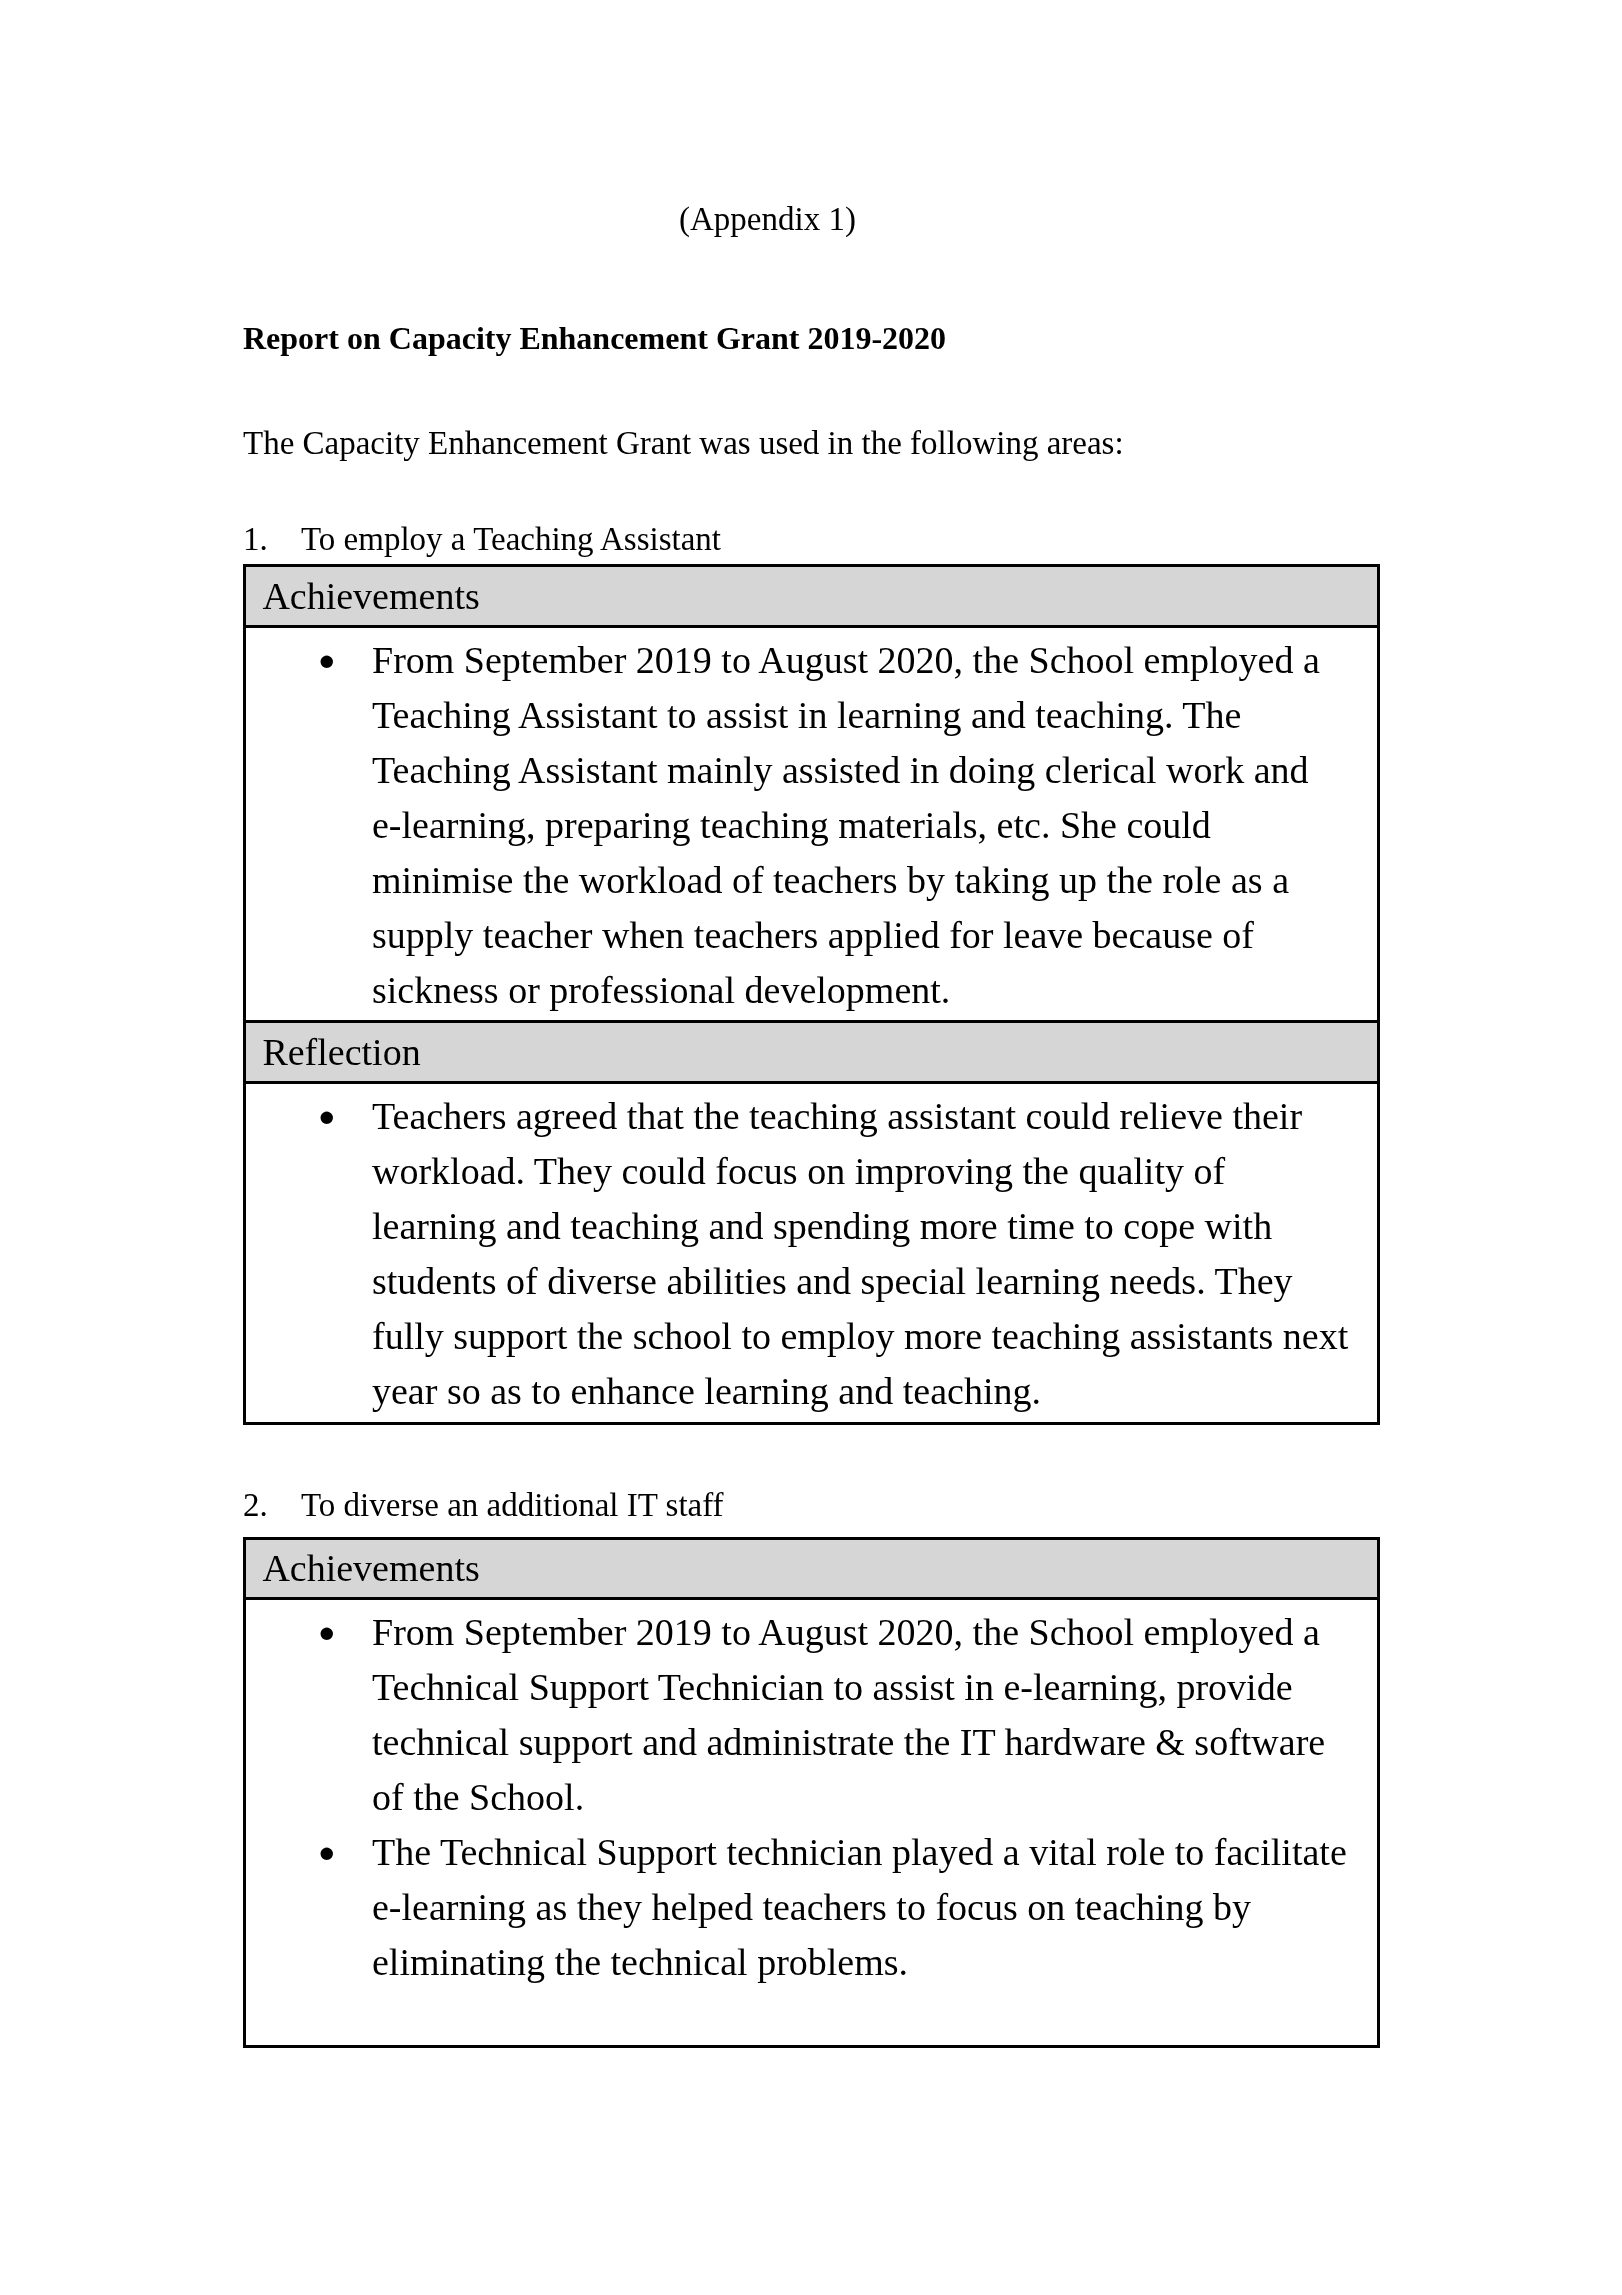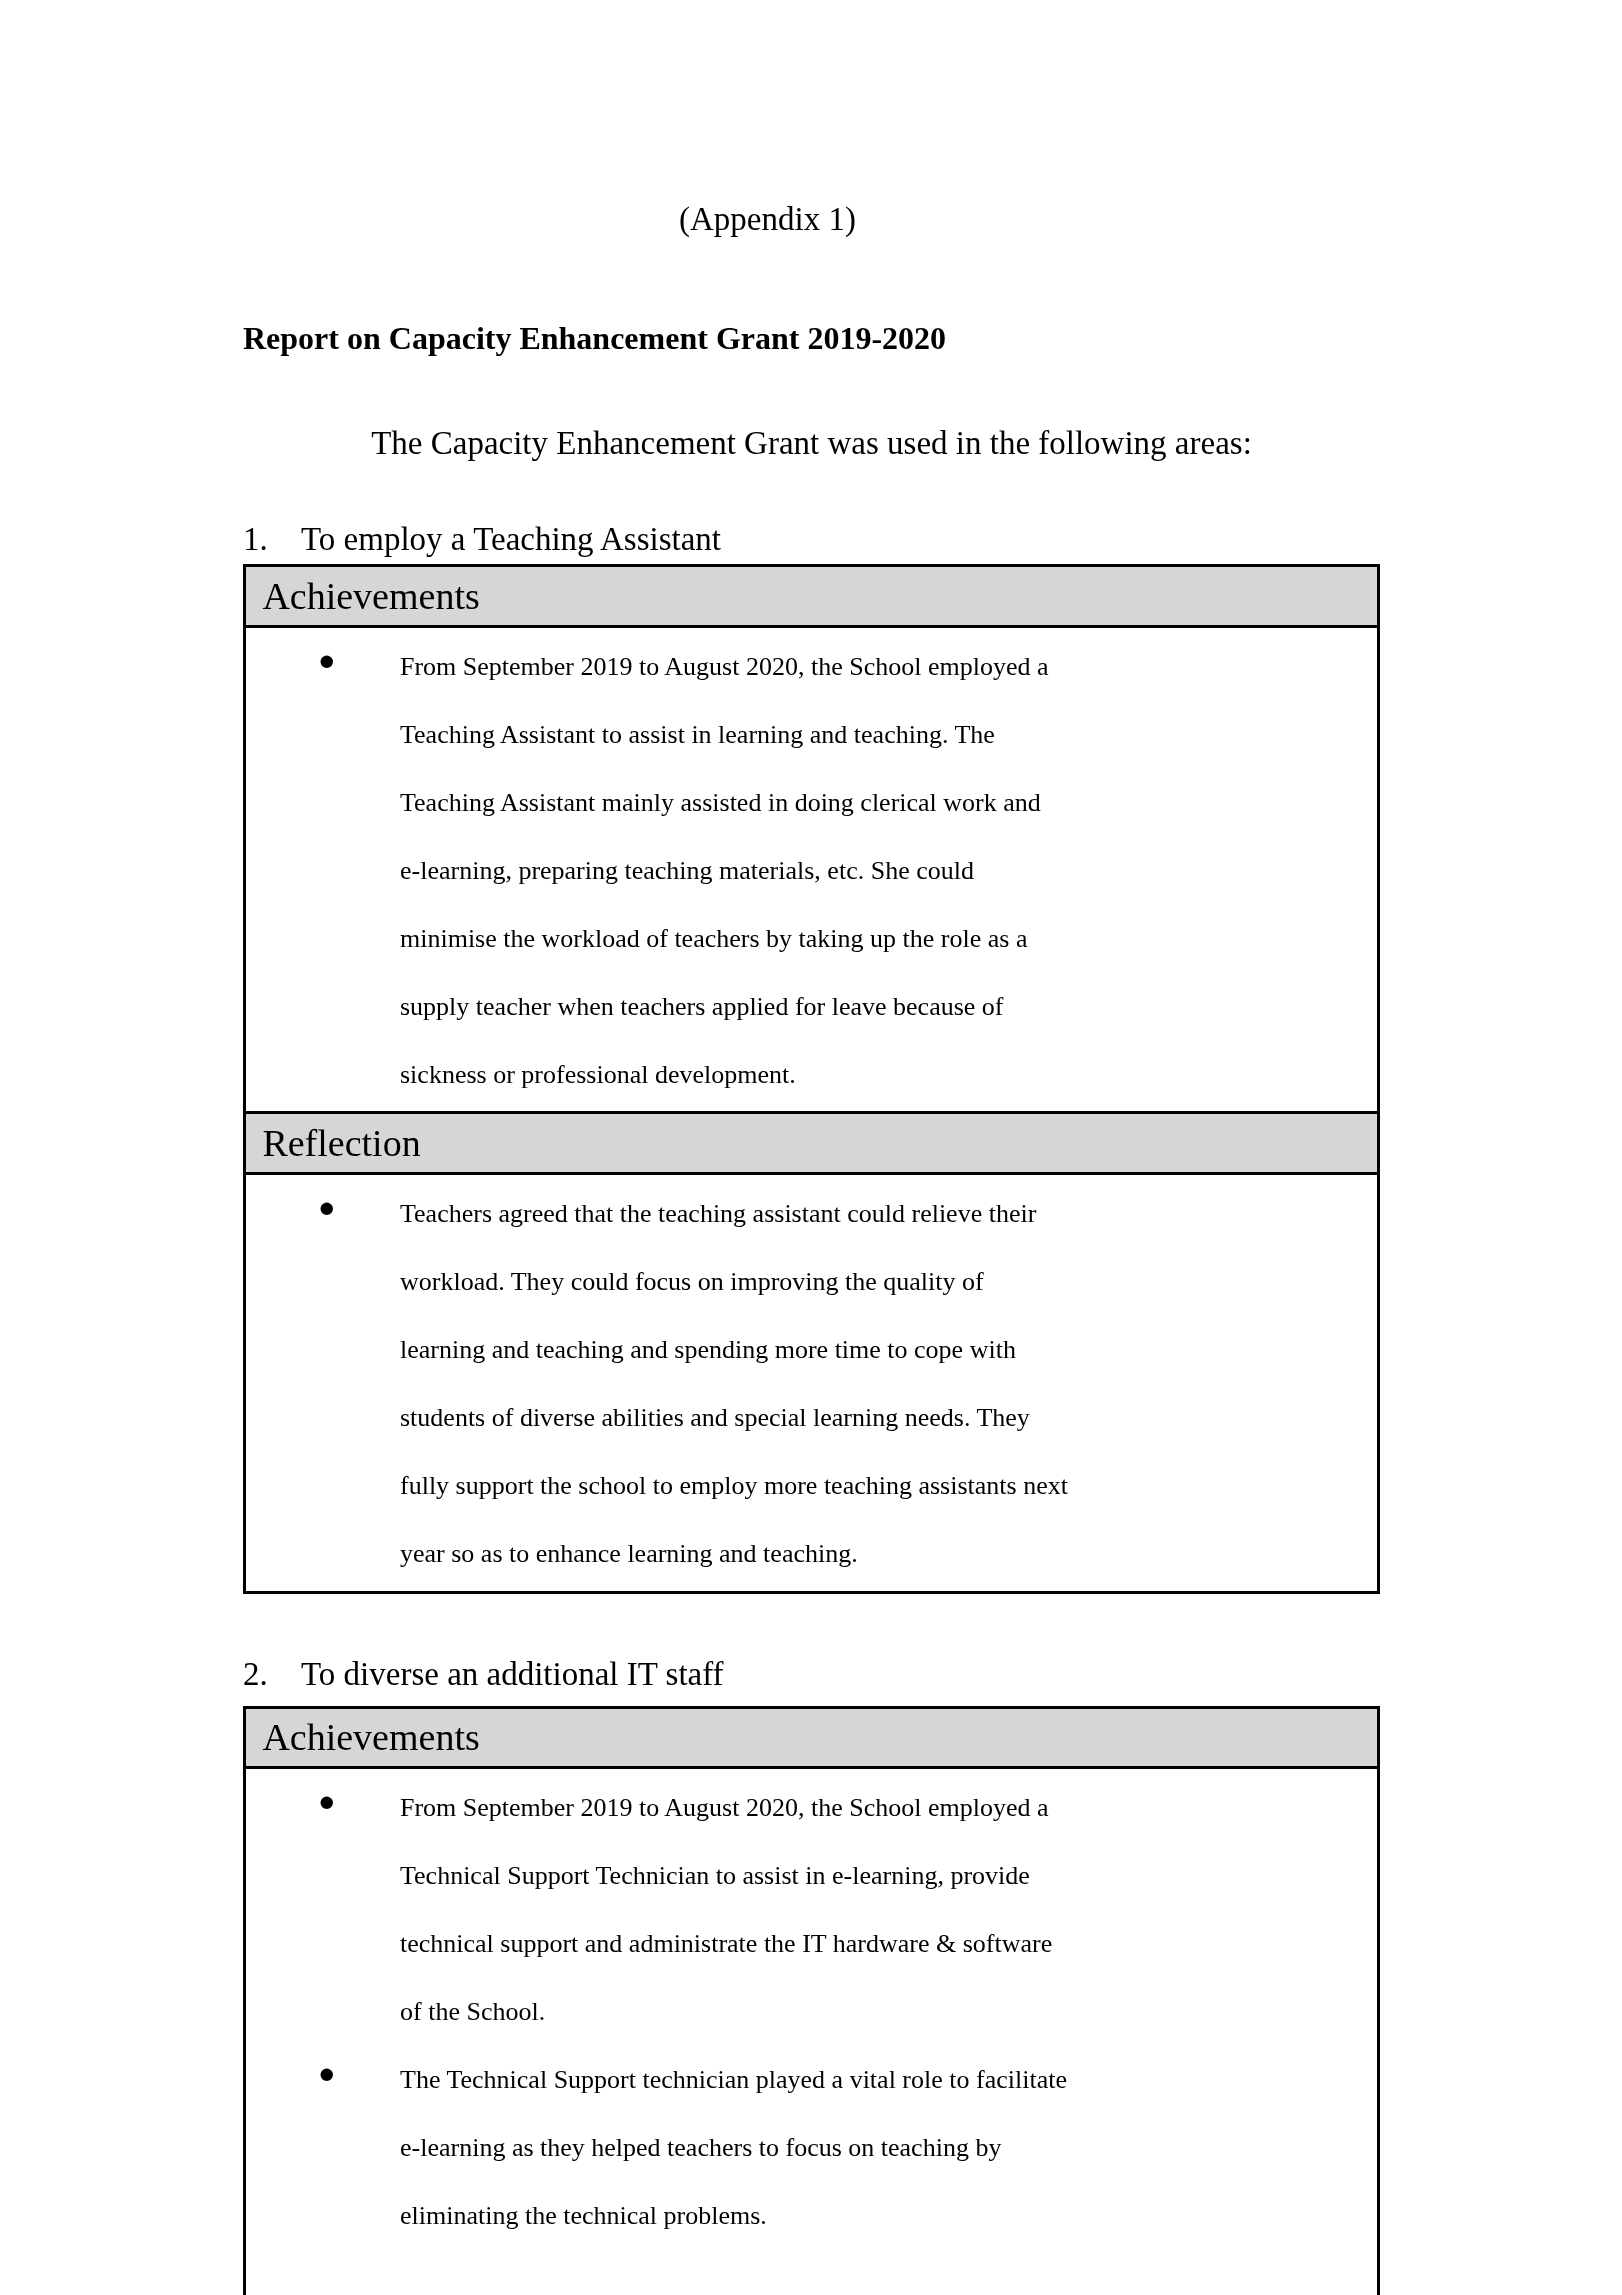--- a/index.html
+++ b/index.html
@@ -28,21 +28,20 @@
   .title{
     margin:72px 0 0 0;
     font-size:32px;
     line-height:50px;
     font-weight:700;
   }
   .intro{
     margin:59px 0 18px 0;
     font-size:33px;
     line-height:42px;
-    text-align:center;
   }
   .sec-heading{
     display:flex;
     margin:54px 0 0 0;
     font-size:33px;
     line-height:42px;
   }
   .sec-heading.second{margin-top:59px;}
   .sec-heading .num{flex:none;width:58px;}
   .grant-table{
@@ -60,24 +59,23 @@
   .row.body{padding:5.2px 13px 2.6px 72px;}
   .row.body.tall{padding-bottom:55px;}
   .bullet{display:flex;}
   .bullet .marker{
     flex:none;
     width:54px;
     font-size:29px;
     line-height:55px;
   }
   .bullet .btext{
-    font-size:26px;
-    line-height:68px;
+    font-size:38px;
+    line-height:55px;
     white-space:pre-line;
-    margin-left:28px;
   }
 </style>
 </head>
 <body>
 
 <div class="page">
   <div class="content">
 
     <div class="appendix">(Appendix 1)</div>
 

